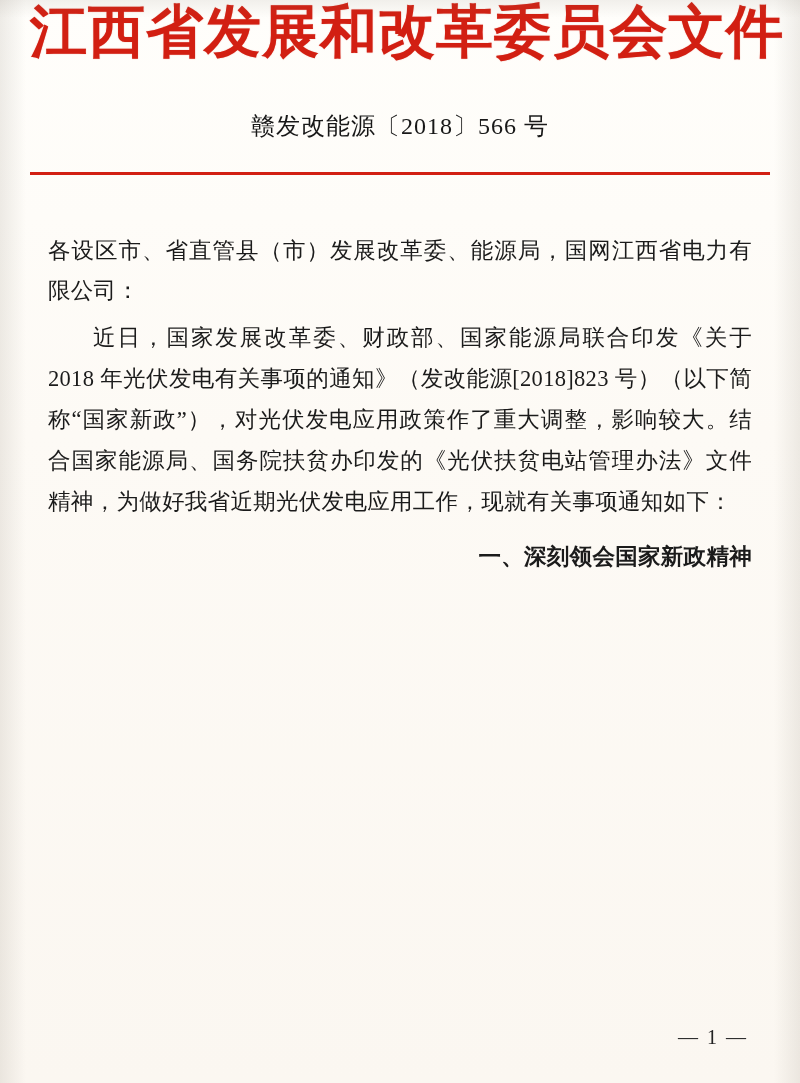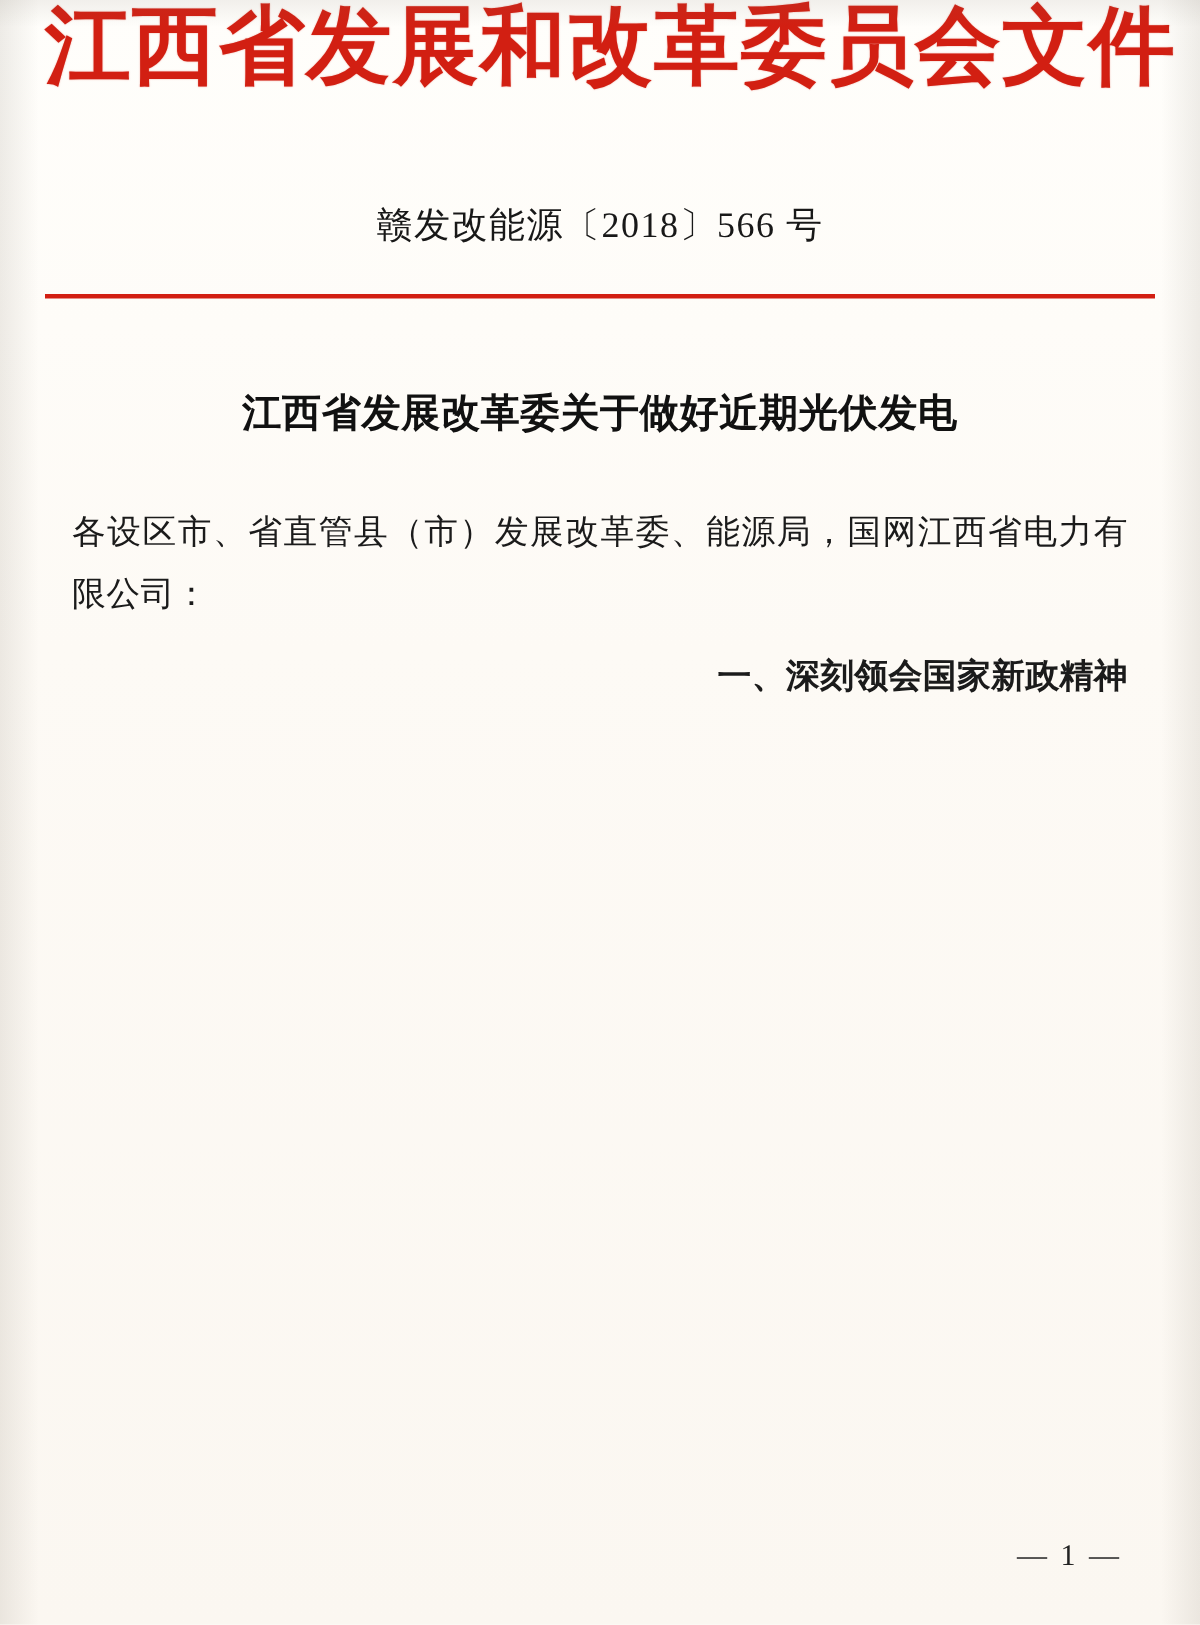--- a/index.html
+++ b/index.html
@@ -32,21 +32,21 @@
     font-family: "DejaVu Serif", "Liberation Serif", serif;
     font-weight: bold;
     font-size: 57px;
     letter-spacing: 1px;
     line-height: 1.08;
     white-space: nowrap;
     text-shadow: 0 0 1px rgba(210,31,18,0.5);
   }
   .doc-number {
     text-align: center;
-    margin-top: 72px;
+    margin-top: 48px;
     font-size: 24px;
     letter-spacing: 1px;
     color: #181818;
     font-family: "Liberation Serif", serif;
   }
   .red-rule {
     margin-top: 30px;
     height: 3px;
     background: #d21f12;
     width: 100%;
@@ -134,25 +134,25 @@
     <div class="masthead-title">江西省发展和改革委员会文件</div>
   </div>
 
   <div class="doc-number">赣发改能源〔2018〕566 号</div>
 
   <div class="red-rule"></div>
 
   <div class="doc-body">
 
     <div class="doc-title">
-      <span>江西省发展改革委关于做好近期光伏发电</span>
     </div>
 
     <div class="addressee">各设区市、省直管县（市）发展改革委、能源局，国网江西省电力有限公司：</div>
 
+    <div class="para">近日，国家发展改革委、财政部、国家能源局联合印发《关于 2018 年光伏发电有关事项的通知》（发改能源[2018]823 号）（以下简称“国家新政”），对光伏发电应用政策作了重大调整，影响较大。结合国家能源局、国务院扶贫办印发的《光伏扶贫电站管理办法》文件精神，为做好我省近期光伏发电应用工作，现就有关事项通知如下：</div>
 
     <div class="section-heading">一、深刻领会国家新政精神</div>
 
 
   </div>
 
   <div class="page-number">— 1 —</div>
 
 </div>
 

